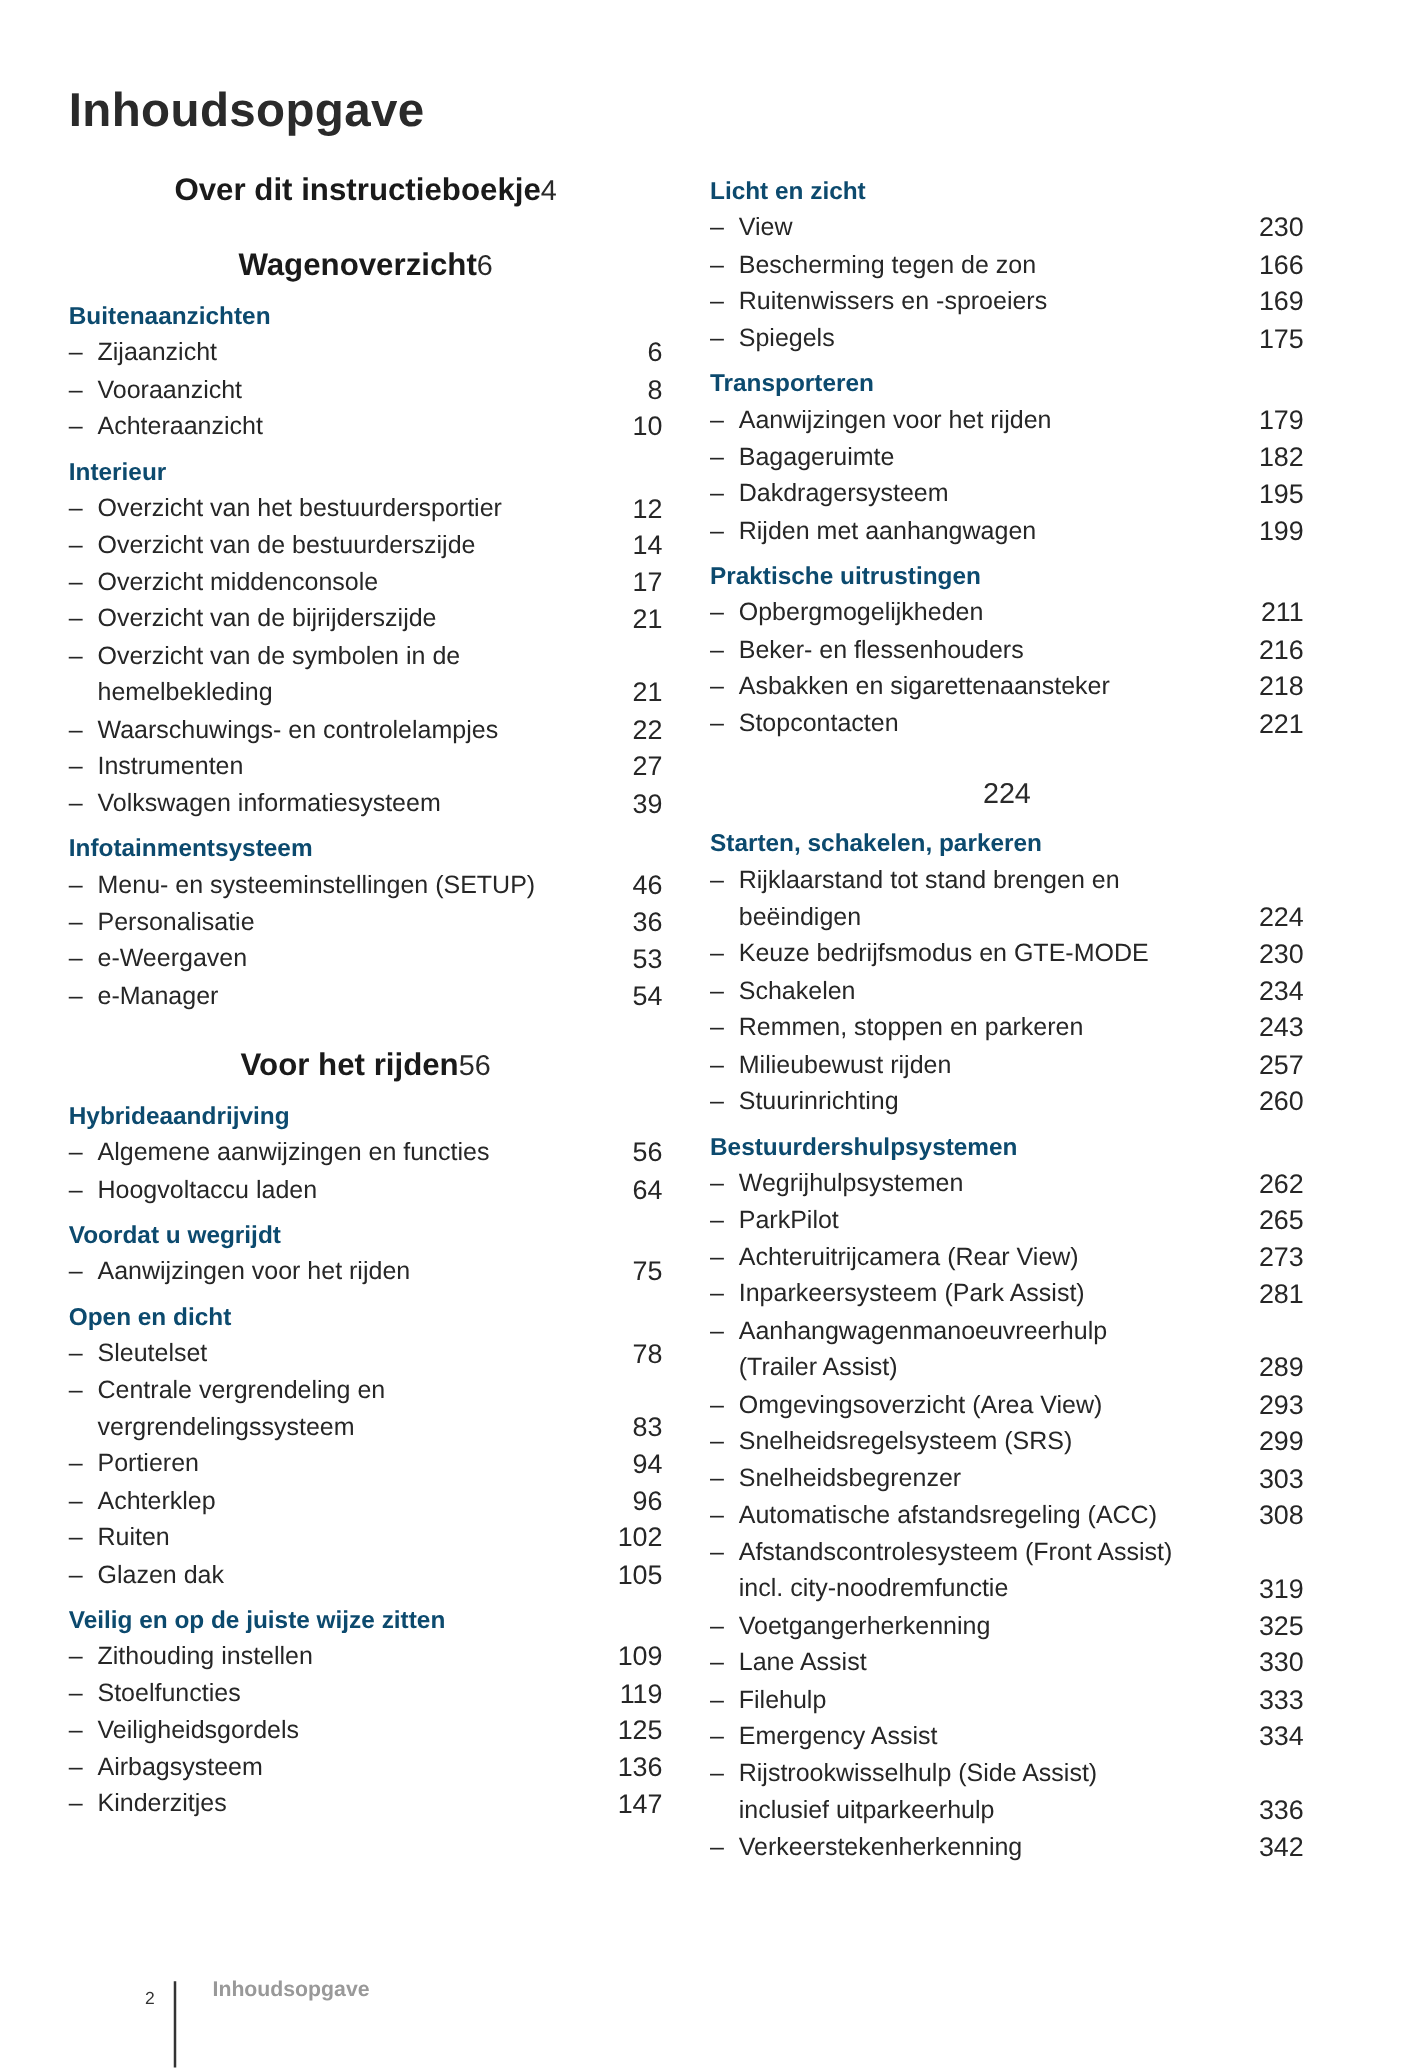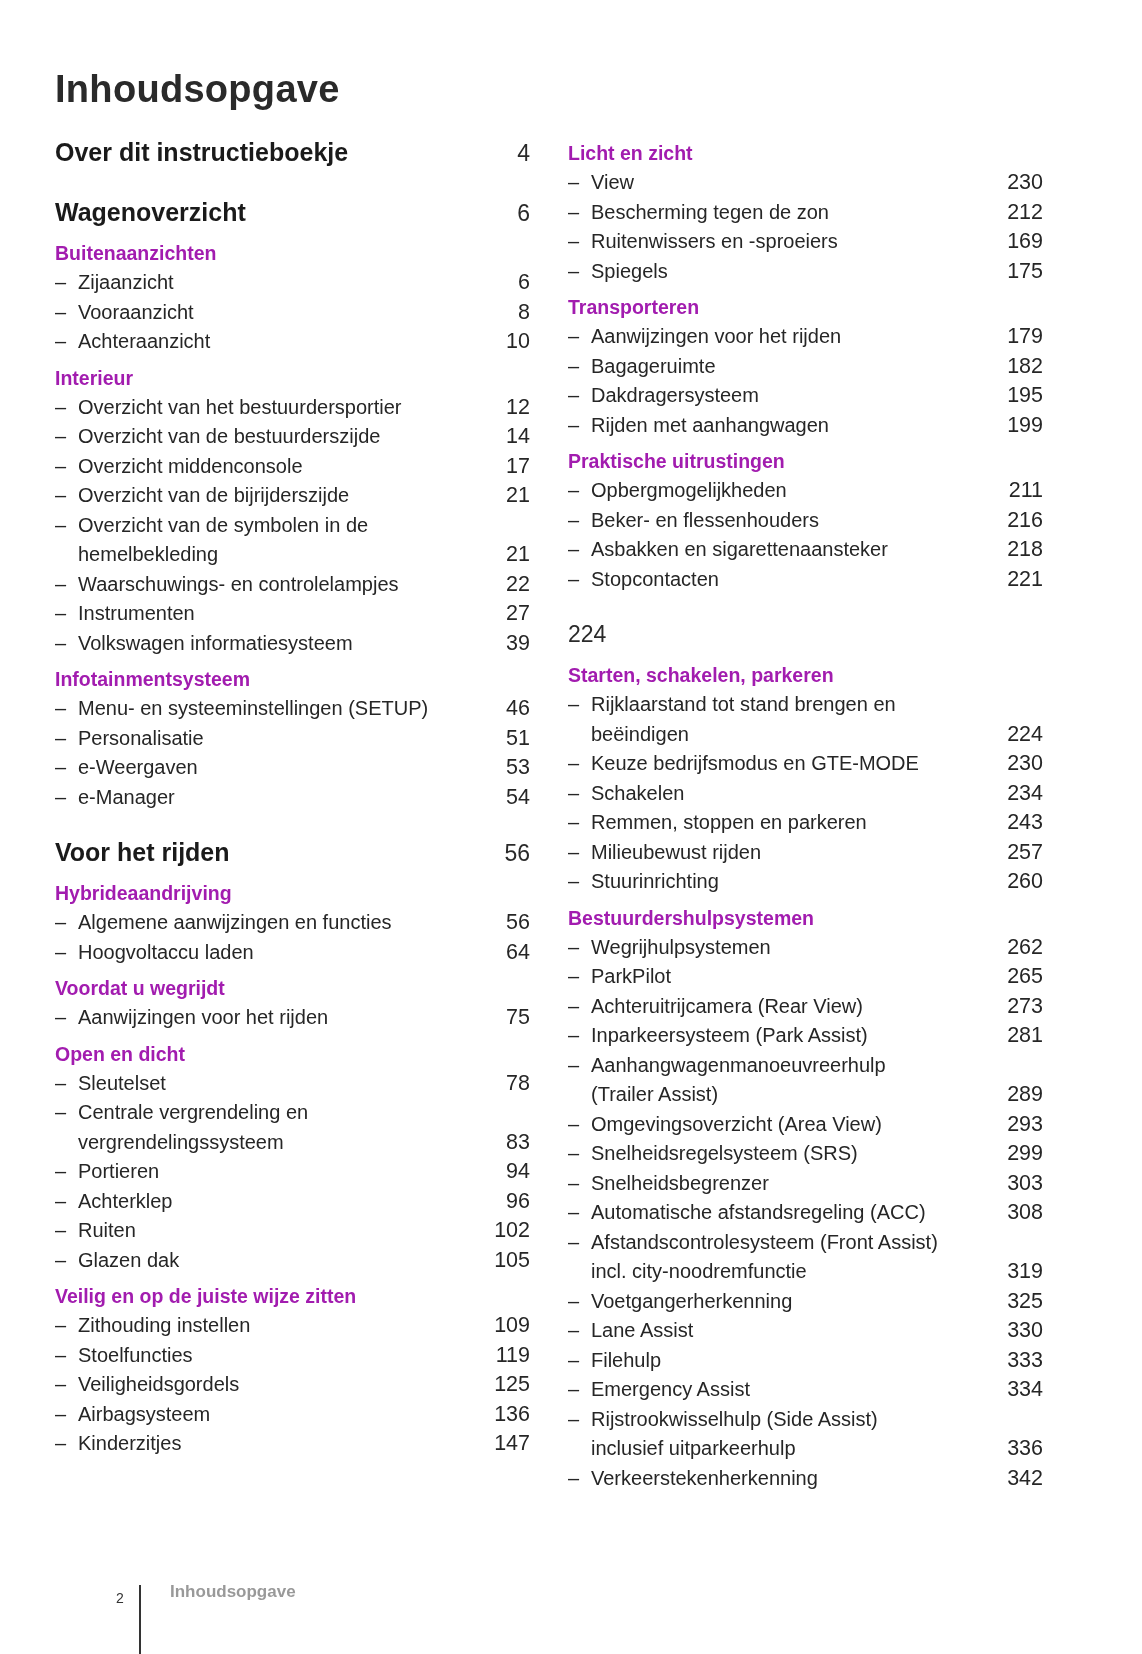--- a/index.html
+++ b/index.html
@@ -8,26 +8,26 @@
     font-family: "Liberation Sans", "DejaVu Sans", sans-serif; color: #1e1e1e;
   }
   .page-title {
     position: absolute; left: 55px; top: 68px;
     font-size: 38px; font-weight: bold; color: #2a2a2a; letter-spacing: 0.3px;
   }
   .col { position: absolute; top: 132px; }
   .col-left { left: 55px; width: 475px; }
   .col-right { left: 568px; width: 475px; top: 132px; }
 
-  .chapter { display: flex; justify-content: space-between; align-items: baseline;
+  .chapter { display: flex; justify-content: center; align-items: baseline;
     font-size: 25px; font-weight: bold; color: #1a1a1a; height: 40px; line-height: 40px; }
   .chapter .pg { font-weight: normal; font-size: 23px; color: #2a2a2a; }
   .chapter-gap { height: 20px; }
 
-  .section { font-size: 19.5px; font-weight: bold; color: #a21caf; height: 30px; line-height: 30px; margin-top: 6px; }
+  .section { font-size: 19.5px; font-weight: bold; color: #0c4a6e; height: 30px; line-height: 30px; margin-top: 6px; }
   .entry { display: flex; justify-content: space-between; align-items: flex-end;
     font-size: 20px; line-height: 29.5px; color: #262626; }
   .entry .lbl { display: flex; }
   .entry .dash { width: 23px; flex: none; }
   .entry .txt { white-space: pre-line; }
   .entry .pg { text-align: right; min-width: 50px; font-size: 21.5px; color: #262626; }
 
   .footer-num { position: absolute; left: 116px; top: 1590px; font-size: 14px; color: #333; }
   .footer-bar { position: absolute; left: 139px; top: 1585px; width: 2px; height: 69px; background: #333; }
   .footer-label { position: absolute; left: 170px; top: 1582px; font-size: 17px; font-weight: bold; color: #999; }
@@ -133,21 +133,21 @@
         <span class="dash">–</span>
         <span class="txt">Menu- en systeeminstellingen (SETUP)</span>
       </span>
       <span class="pg">46</span>
     </div>
     <div class="entry">
       <span class="lbl">
         <span class="dash">–</span>
         <span class="txt">Personalisatie</span>
       </span>
-      <span class="pg">51</span>
+      <span class="pg">36</span>
     </div>
     <div class="entry">
       <span class="lbl">
         <span class="dash">–</span>
         <span class="txt">e-Weergaven</span>
       </span>
       <span class="pg">53</span>
     </div>
     <div class="entry">
       <span class="lbl">
@@ -272,21 +272,21 @@
         <span class="dash">–</span>
         <span class="txt">View</span>
       </span>
       <span class="pg">230</span>
     </div>
     <div class="entry">
       <span class="lbl">
         <span class="dash">–</span>
         <span class="txt">Bescherming tegen de zon</span>
       </span>
-      <span class="pg">212</span>
+      <span class="pg">166</span>
     </div>
     <div class="entry">
       <span class="lbl">
         <span class="dash">–</span>
         <span class="txt">Ruitenwissers en -sproeiers</span>
       </span>
       <span class="pg">169</span>
     </div>
     <div class="entry">
       <span class="lbl">

